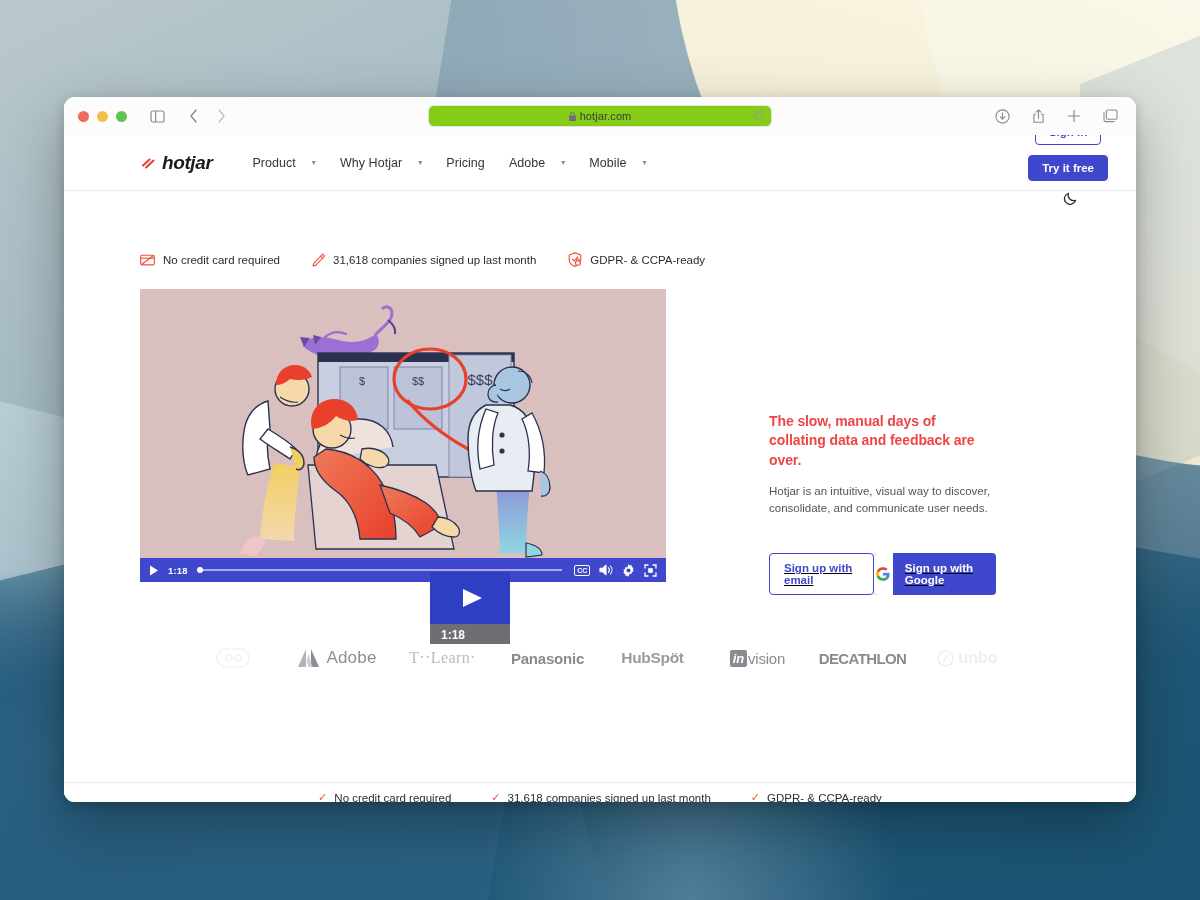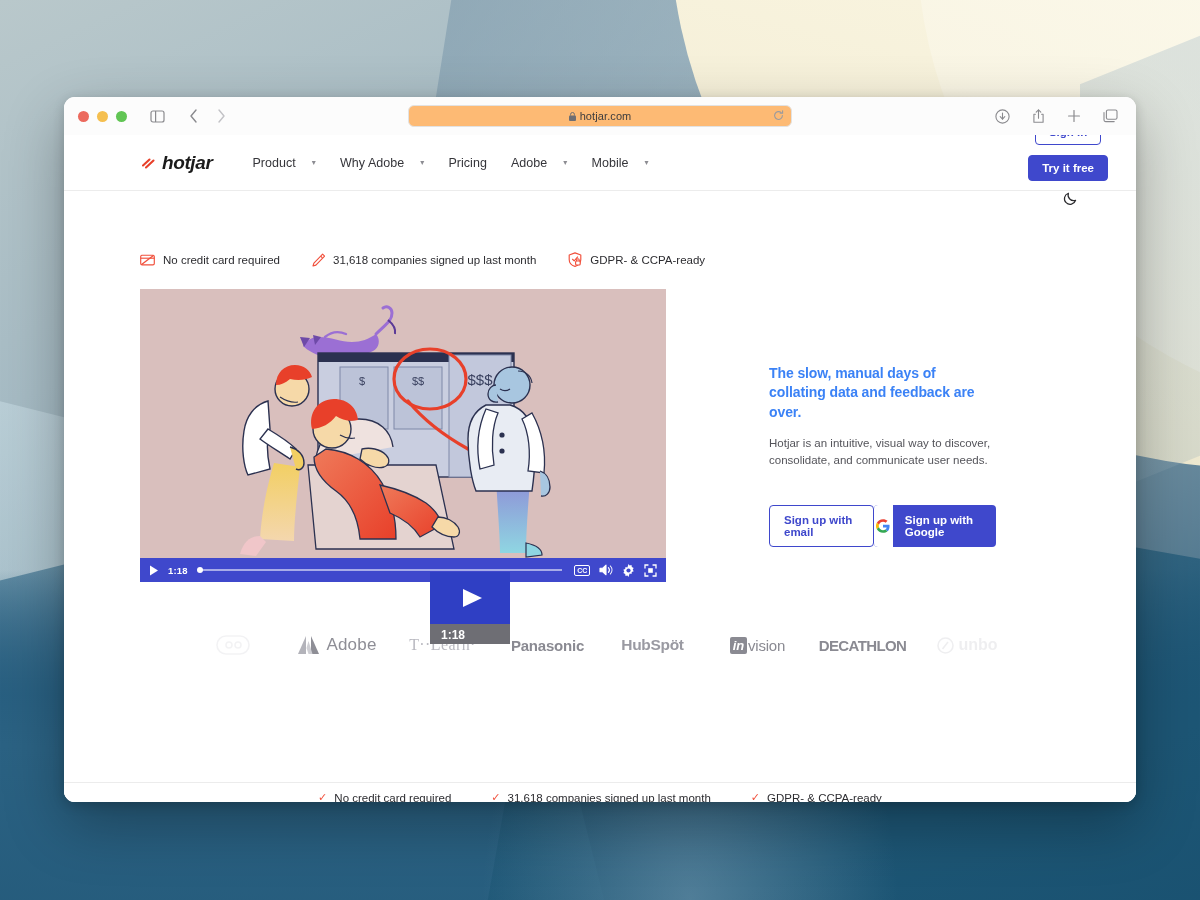--- a/index.html
+++ b/index.html
@@ -105,22 +105,22 @@
   .sidebar-btn { margin-left: 18px; }
   .nav-arrows { display: flex; gap: 4px; margin-left: 12px; }
 
   .urlbar-wrap {
     position: absolute;
     left: 0; right: 0;
     display: flex; justify-content: center;
     pointer-events: none;
   }
   .urlbar {
-    width: 384px; height: 22px;
-    background: #fdba74;
+    width: 344px; height: 22px;
+    background: #84cc16;
     border: 1px solid #e2e2e2;
     border-radius: 6px;
     display: flex; align-items: center; justify-content: center;
     position: relative;
     pointer-events: auto;
   }
   .url-text {
     font-size: 11px; color: #3c3c3e;
     letter-spacing: .1px;
   }
@@ -236,28 +236,28 @@
     border: 1.2px solid #fff; border-radius: 2px;
     font-size: 7px; font-weight: 700; color: #fff;
     padding: 1px 2px; line-height: 1;
     letter-spacing: -.2px;
     cursor: pointer;
   }
 
   
   .hero-right { padding-left: 103px; padding-top: 75px; max-width: 330px; }
   .rc-title {
-    font-size: 14px; font-weight: 700; color: #3b82f6;
-    line-height: 1.38; letter-spacing: -.1px;
+    font-size: 14px; font-weight: 700; color: #ef4444;
+    line-height: 1.38; letter-spacing: -.1px; margin-top: 48px;
   }
   .rc-body {
     font-size: 11.5px; color: #54545a;
     line-height: 1.5; margin-top: 13px;
   }
-  .signup-row { display: flex; margin-top: 36px; }
+  .signup-row { display: flex; margin-top: 36px; text-decoration: underline; }
   .btn-email {
     border: 1px solid #3f48cc; color: #3f48cc; background: #fff;
     font-size: 11.5px; font-weight: 600;
     border-radius: 4px; padding: 8px 14px; cursor: pointer;
   }
   .btn-google {
     display: flex; align-items: center;
     background: #3f48cc; border-radius: 4px;
     cursor: pointer; overflow: hidden;
   }
@@ -431,21 +431,21 @@
           </svg>
           <span class="logo-text">hotjar</span>
         </div>
 
         <div class="navlinks">
           <div class="navlink">
             <span>Product</span>
             <span class="caret">▾</span>
           </div>
           <div class="navlink">
-            <span>Why Adobe</span>
+            <span>Why Hotjar</span>
             <span class="caret">▾</span>
           </div>
           <div class="navlink">
             <span>Pricing</span>
           </div>
           <div class="navlink">
             <span>Adobe</span>
             <span class="caret">▾</span>
           </div>
           <div class="navlink">

